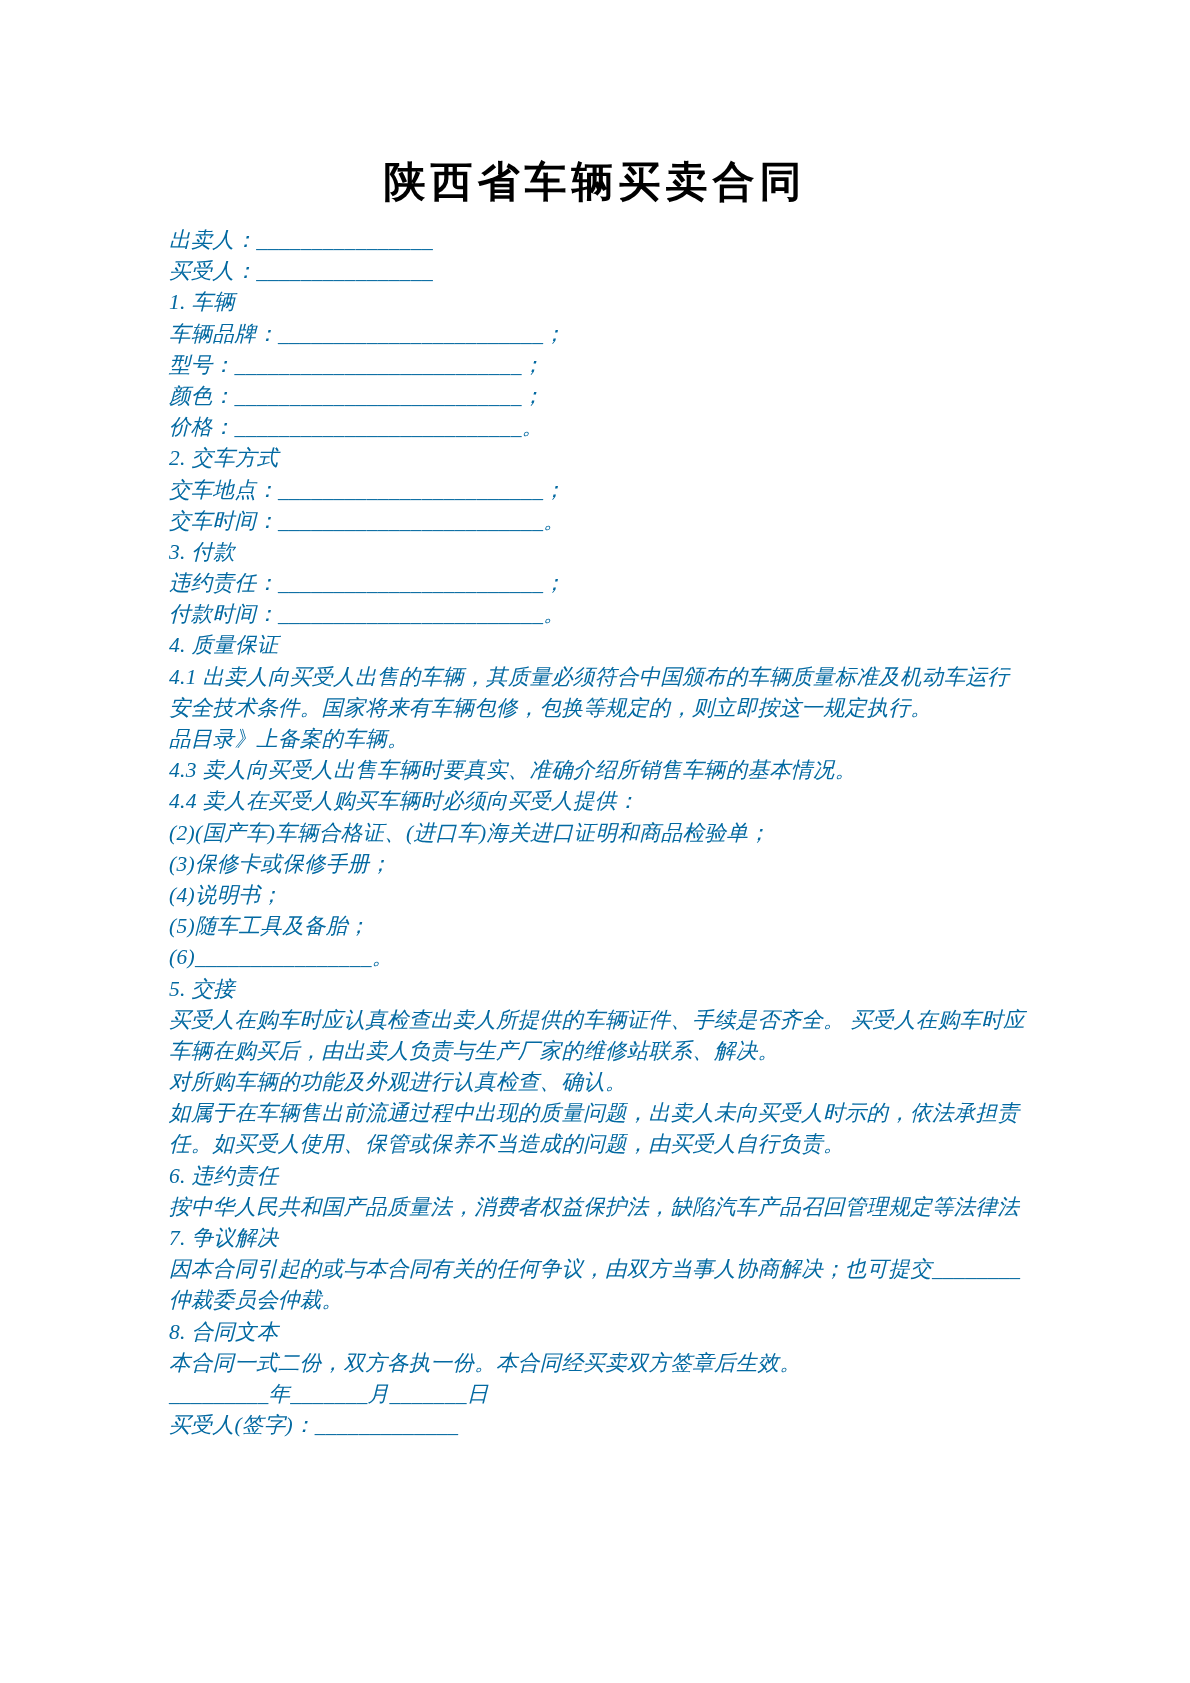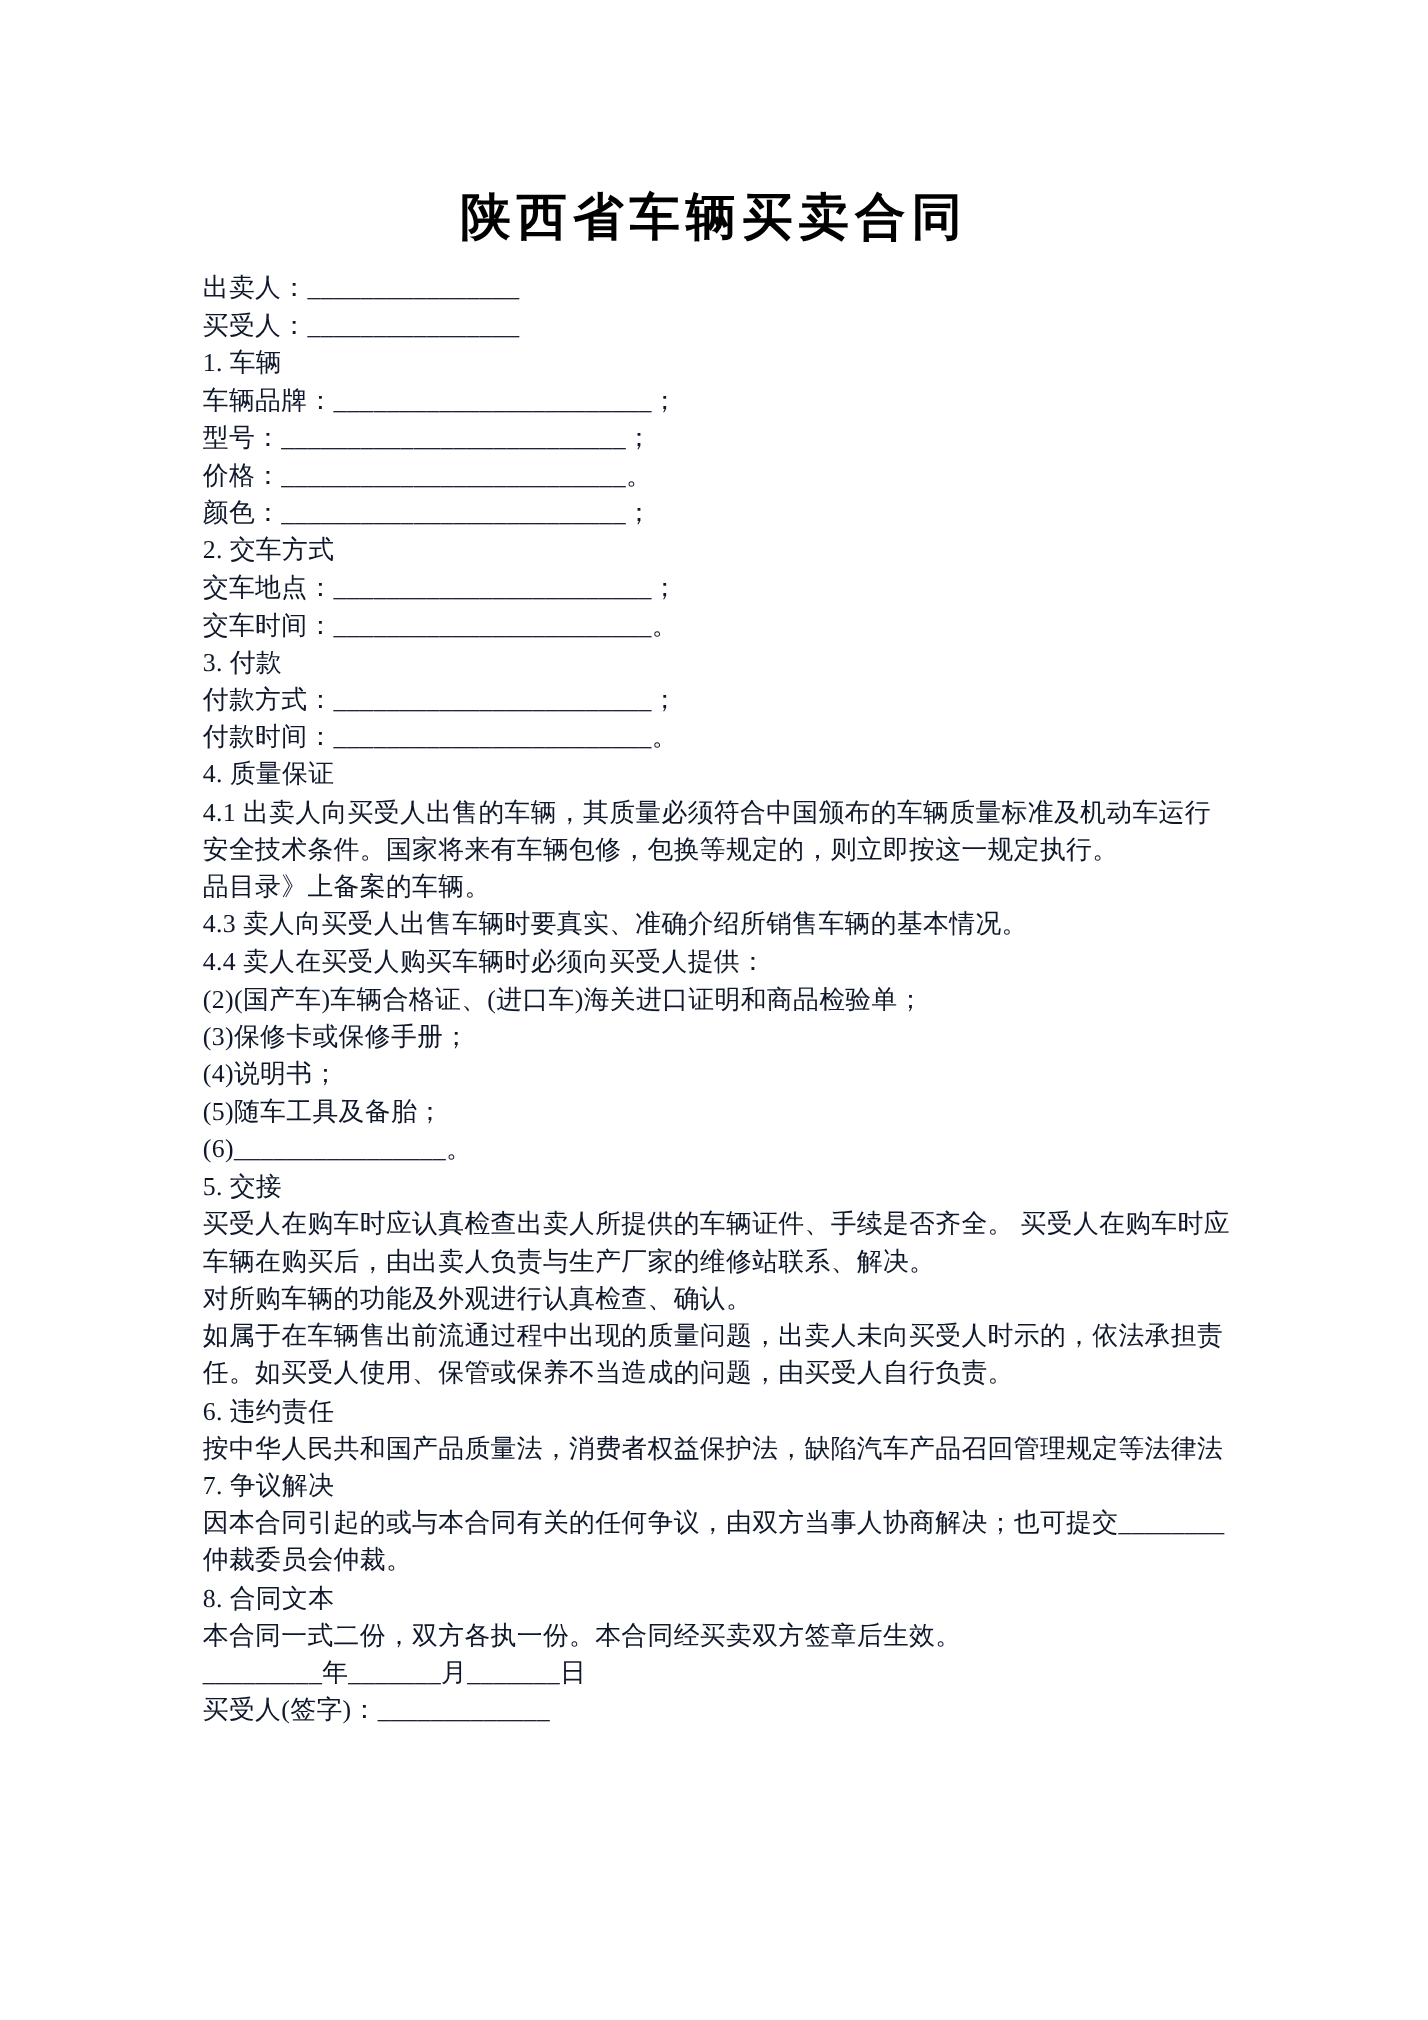--- a/index.html
+++ b/index.html
@@ -22,48 +22,49 @@
     font-weight: bold;
     color: #000000;
     letter-spacing: 5px;
     white-space: nowrap;
   }
   .doc-body {
     position: absolute;
     left: 169px;
     top: 225px;
     width: 860px;
-    color: #0f172a;
+    color: #0369a1;
+    font-style: italic;
   }
   .ln {
     font-size: 21.5px;
     line-height: 31.2px;
     height: 31.2px;
     white-space: nowrap;
     letter-spacing: 0.3px;
   }
 </style>
 </head>
 <body>
 
 <div class="page">
   <div class="doc-title">陕西省车辆买卖合同</div>
   <div class="doc-body">
     <div class="ln">出卖人：________________</div>
     <div class="ln">买受人：________________</div>
     <div class="ln">1. 车辆</div>
     <div class="ln">车辆品牌：________________________；</div>
     <div class="ln">型号：__________________________；</div>
+    <div class="ln">颜色：__________________________；</div>
     <div class="ln">价格：__________________________。</div>
-    <div class="ln">颜色：__________________________；</div>
     <div class="ln">2. 交车方式</div>
     <div class="ln">交车地点：________________________；</div>
     <div class="ln">交车时间：________________________。</div>
     <div class="ln">3. 付款</div>
-    <div class="ln">付款方式：________________________；</div>
+    <div class="ln">违约责任：________________________；</div>
     <div class="ln">付款时间：________________________。</div>
     <div class="ln">4. 质量保证</div>
     <div class="ln">4.1 出卖人向买受人出售的车辆，其质量必须符合中国颁布的车辆质量标准及机动车运行</div>
     <div class="ln">安全技术条件。国家将来有车辆包修，包换等规定的，则立即按这一规定执行。</div>
     <div class="ln">品目录》上备案的车辆。</div>
     <div class="ln">4.3 卖人向买受人出售车辆时要真实、准确介绍所销售车辆的基本情况。</div>
     <div class="ln">4.4 卖人在买受人购买车辆时必须向买受人提供：</div>
     <div class="ln">(2)(国产车)车辆合格证、(进口车)海关进口证明和商品检验单；</div>
     <div class="ln">(3)保修卡或保修手册；</div>
     <div class="ln">(4)说明书；</div>

